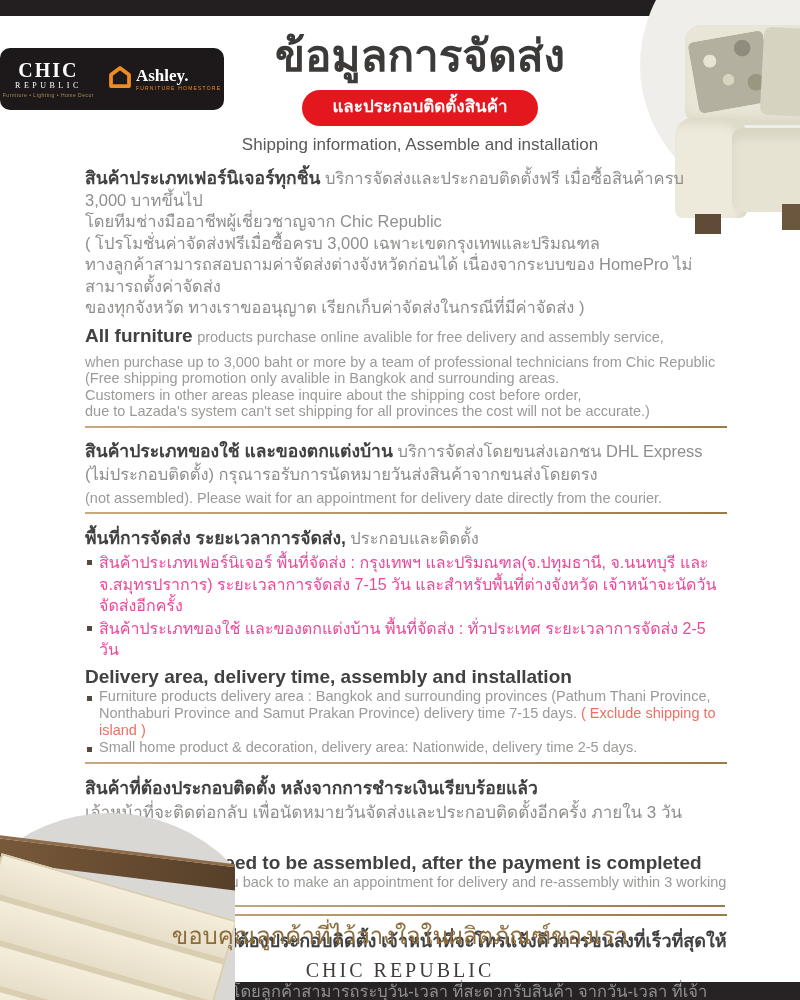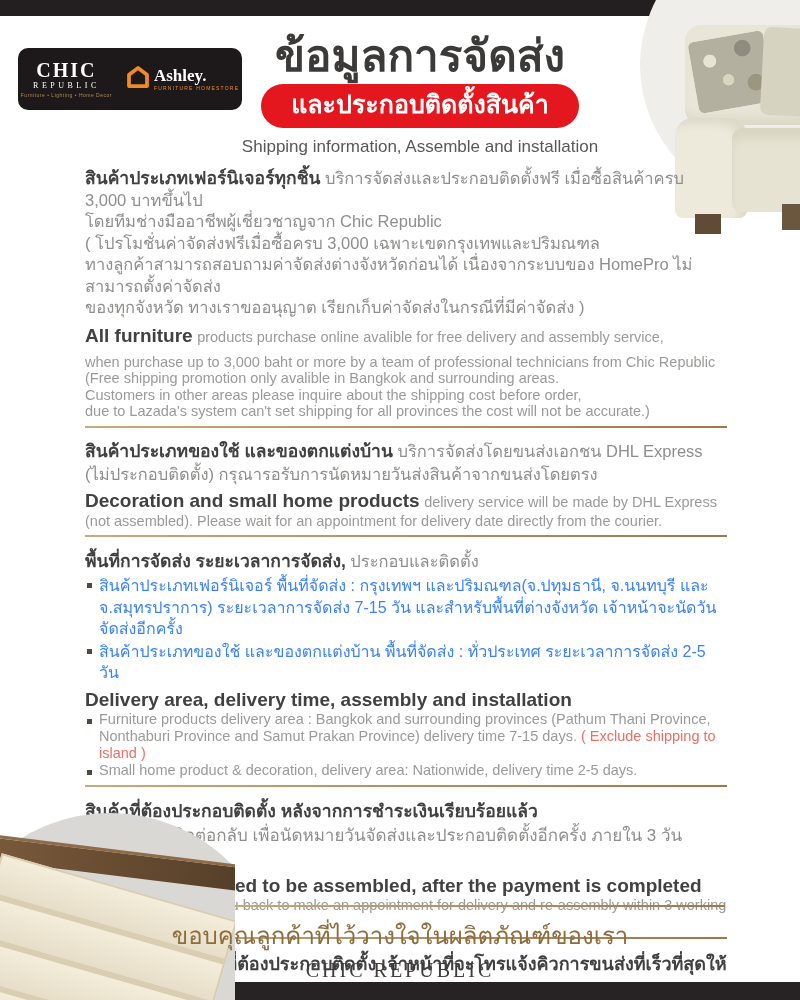--- a/index.html
+++ b/index.html
@@ -28,33 +28,33 @@
 
   
   .furn-wrap { position:absolute; left:0; bottom:0; width:235px; height:215px; overflow:hidden; z-index:2; }
   .furn-circle { position:absolute; left:-60px; top:28px; width:340px; height:340px; border-radius:50%; background:#dad8d5; }
   .furn-wood { position:absolute; left:-20px; top:48px; width:285px; height:26px; background:linear-gradient(90deg,#7b5b3b,#523c27); transform:rotate(7deg); transform-origin:left center; border-top:3px solid #8e6c49; }
   .furn-blob { position:absolute; left:-12px; top:88px; width:58px; height:42px; background:#1e1c1a; border-radius:45%; transform:rotate(18deg); }
   .furn-shelf { position:absolute; left:-32px; top:98px; width:245px; height:210px; background:#ece4d0; transform:rotate(16deg); border:2px solid #d8cdb2; }
   .furn-shelf .step { height:44px; border-bottom:6px solid #d9cdb2; background:linear-gradient(#f3edda, #e7dec8); }
 
   
-  .logo-block { position:absolute; left:18px; top:48px; width:224px; height:62px; background:#1d191a; border-radius:10px; display:flex; align-items:center; justify-content:center; gap:14px; z-index:3; }
+  .logo-block { position:absolute; left:0; top:48px; width:224px; height:62px; background:#1d191a; border-radius:10px; display:flex; align-items:center; justify-content:center; gap:14px; z-index:3; }
   .chic-logo { text-align:center; color:#ffffff; line-height:1; }
   .chic-logo .chic-name { font-size:20px; font-weight:bold; letter-spacing:2px; font-family:"Liberation Serif", serif; }
   .chic-logo .chic-sub { font-size:8px; letter-spacing:3.5px; margin-top:2px; font-family:"Liberation Serif", serif; }
   .chic-logo .chic-tagline { font-size:5px; color:#ab8d55; margin-top:3px; letter-spacing:0.5px; }
   .ashley-logo { display:flex; align-items:center; gap:4px; }
   .ashley-text { line-height:1; }
   .ashley-name { color:#ffffff; font-family:"Liberation Serif", serif; font-weight:bold; font-size:17px; }
   .ashley-sub { color:#ef8b22; font-size:5px; letter-spacing:1.2px; margin-top:2px; }
 
   .header-center { position:absolute; left:200px; top:28px; width:440px; text-align:center; z-index:2; }
   .page-title { font-size:44px; font-weight:bold; color:#3b3a39; line-height:56px; }
-  .red-banner { display:inline-block; background:#e4171e; color:#ffffff; font-size:25px; font-weight:bold; line-height:1; padding:8px 30px 11px 30px; border-radius:24px; }
+  .red-banner { display:inline-block; margin-top:6px; background:#e4171e; color:#ffffff; font-size:17px; font-weight:bold; line-height:1; padding:8px 30px 11px 30px; border-radius:24px; }
   .subtitle { margin-top:9px; font-size:17px; color:#57585a; }
 
   
   .content { position:absolute; left:85px; top:168px; width:642px; z-index:2; }
   .th-lead { font-size:17.5px; font-weight:bold; color:#414042; }
   .th-body { font-size:16.5px; color:#8f8e8c; }
   .th-line { font-size:16.5px; color:#8f8e8c; line-height:21.5px; }
   .en-lead { font-size:19px; font-weight:bold; color:#414042; }
   .en-body { font-size:14.5px; color:#9b9a98; }
   .en-line { font-size:14.5px; color:#9b9a98; line-height:16.5px; }
@@ -67,21 +67,21 @@
   .s1-thai { line-height:21.5px; }
   .s1-en { margin-top:6px; }
   .s1-en .lead-row { line-height:21px; margin-bottom:6px; }
   .s1-en .en-line { line-height:16.5px; }
 
   .s2-thai .th-line { line-height:23px; }
   .s2-en { margin-top:4px; }
   .s2-en .lead-row { line-height:21px; }
 
   .s3 .th-head-row { line-height:25px; }
-  .s3 .th-bullet { line-height:21.5px; font-size:16px; color:#3b82f6; margin-top:1px; }
+  .s3 .th-bullet { line-height:21.5px; font-size:16px; color:#ec4899; margin-top:1px; }
   .s3 .en-head { line-height:23px; margin-top:4px; }
   .s3 .en-bullet { line-height:17px; }
 
   .s4 .th-head-row { line-height:25px; }
   .s4 .th-body-row { line-height:23px; font-size:17px; }
   .s4 .en-head { line-height:23px; margin-top:4px; }
   .s4 .en-body-row { line-height:17px; }
 
   .s5 .th-head-row { line-height:26px; font-size:18px; }
   .s5 .th-line { line-height:22px; }
@@ -158,24 +158,20 @@
   <div class="sep"></div>
 
   <div class="s2-thai">
     <div class="th-line">
       <span class="th-lead">สินค้าประเภทของใช้ และของตกแต่งบ้าน</span>
       <span class="th-body">บริการจัดส่งโดยขนส่งเอกชน DHL Express</span>
     </div>
     <div class="th-line">(ไม่ประกอบติดตั้ง) กรุณารอรับการนัดหมายวันส่งสินค้าจากขนส่งโดยตรง</div>
   </div>
   <div class="s2-en">
-    <div class="lead-row">
-      <span class="en-lead">Decoration and small home products</span>
-      <span class="en-body">delivery service will be made by DHL Express</span>
-    </div>
     <div class="en-line">(not assembled). Please wait for an appointment for delivery date directly from the courier.</div>
   </div>
   <div class="sep"></div>
 
   <div class="s3">
     <div class="th-head-row">
       <span class="th-lead">พื้นที่การจัดส่ง ระยะเวลาการจัดส่ง,</span>
       <span class="th-body">ประกอบและติดตั้ง</span>
     </div>
     <div class="bullet th-bullet">สินค้าประเภทเฟอร์นิเจอร์ พื้นที่จัดส่ง : กรุงเทพฯ และปริมณฑล(จ.ปทุมธานี, จ.นนทบุรี และ จ.สมุทรปราการ) ระยะเวลาการจัดส่ง 7-15 วัน และสำหรับพื้นที่ต่างจังหวัด เจ้าหน้าจะนัดวันจัดส่งอีกครั้ง</div>

